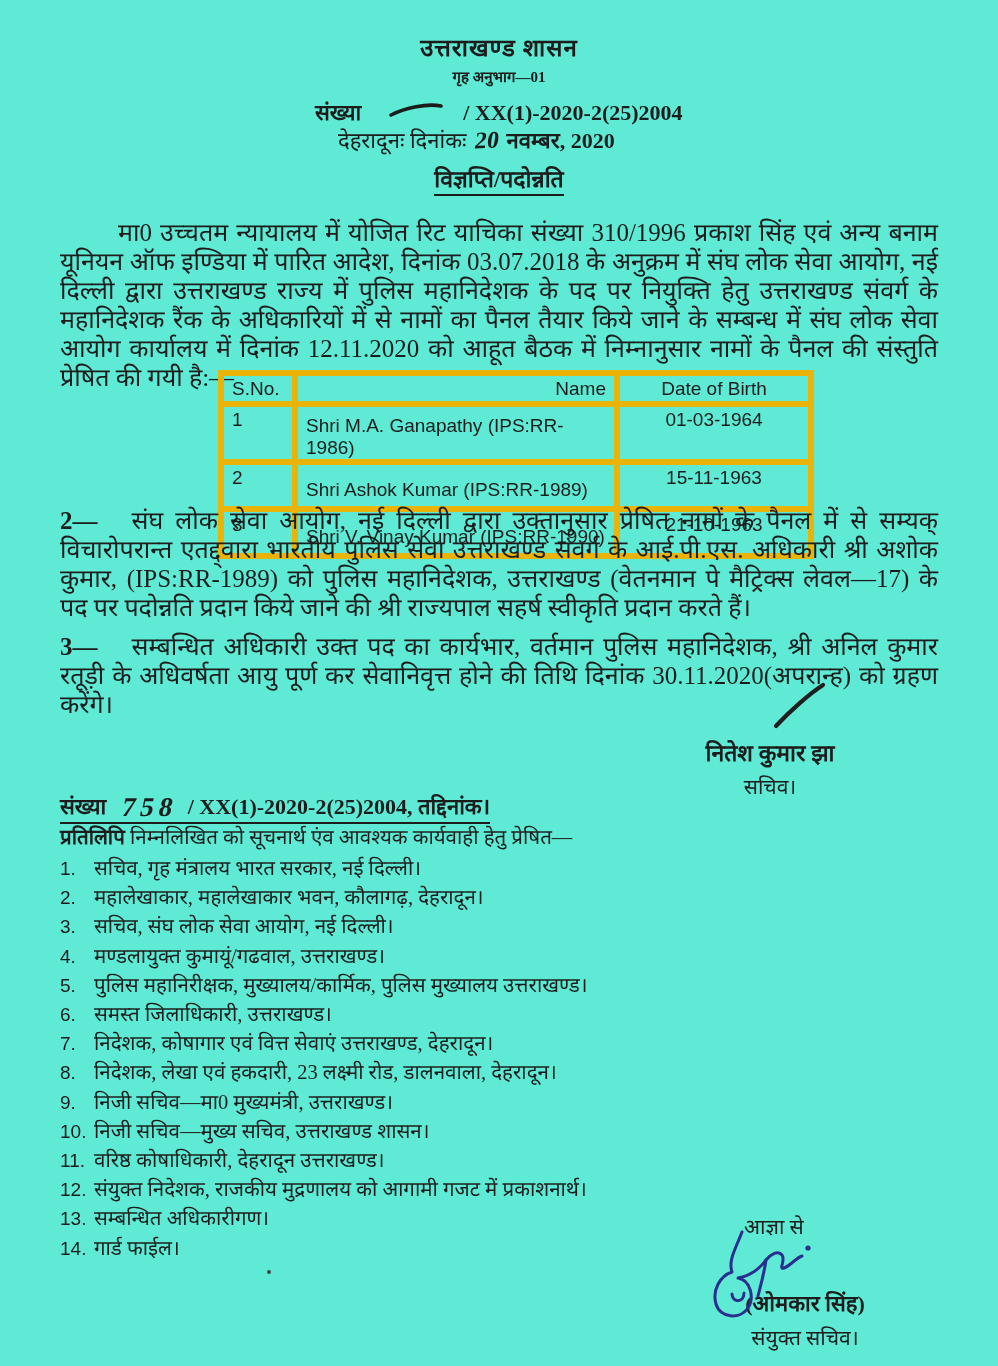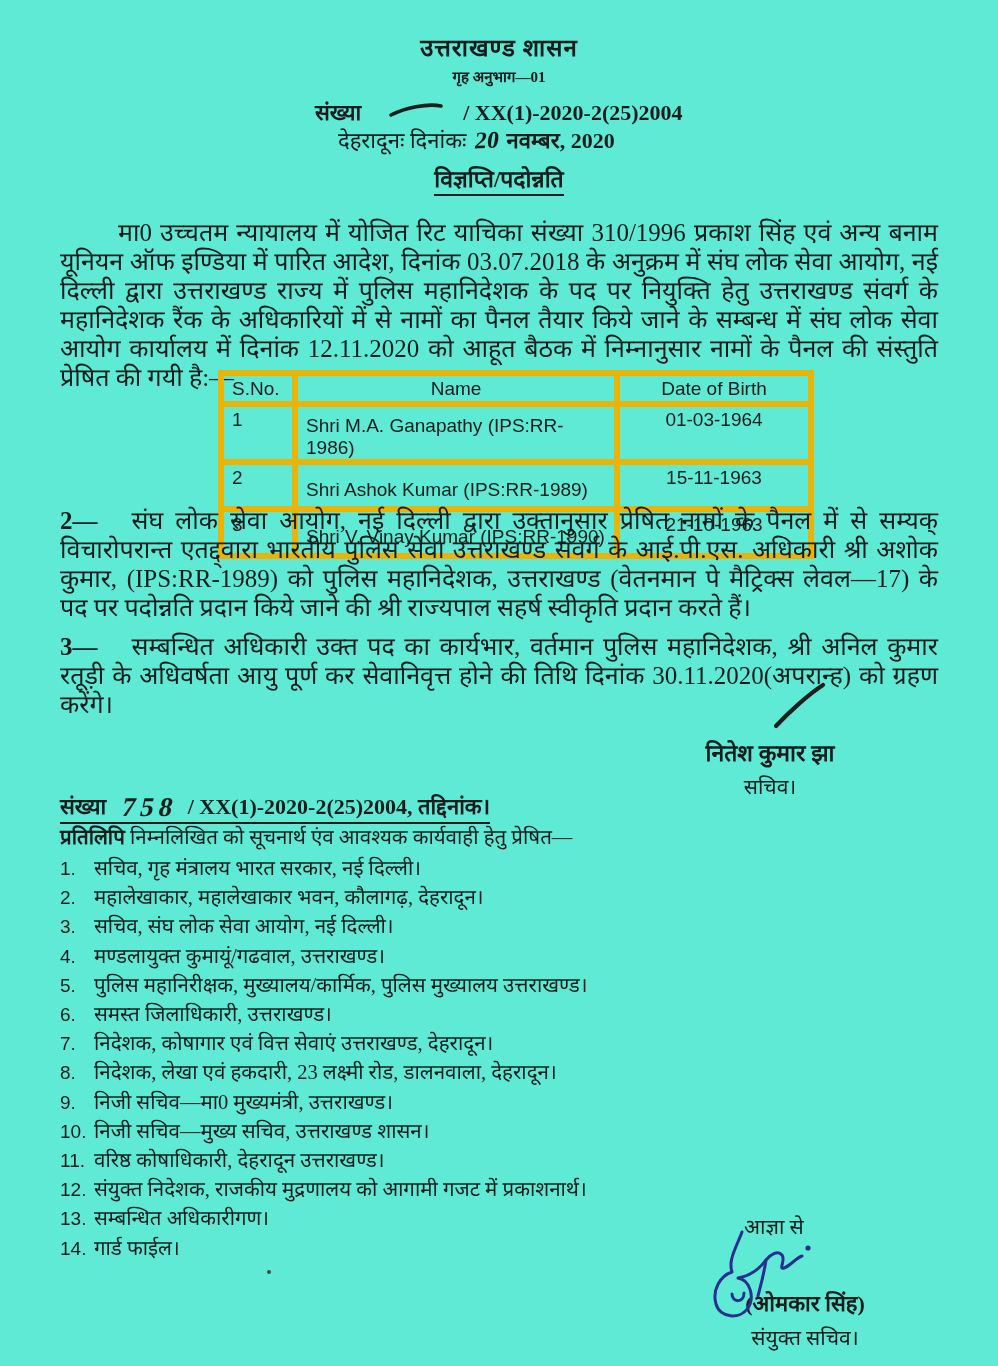--- a/index.html
+++ b/index.html
@@ -46,21 +46,21 @@
     border:6px solid #eab308;
     padding:0 8px;
     font-weight:400;
   }
   .panel-table th{height:25px;}
   .panel-table td{height:33px;}
   .col-sno{width:52px;text-align:left;}
   .col-name{width:300px;}
   .col-dob{width:172px;text-align:center;}
   th.col-sno{text-align:left;}
-  th.col-name{text-align:center;margin-top:8px;}
+  th.col-name{text-align:right;margin-top:8px;}
   td.col-name{text-align:left;padding-top:8px;}
   td.col-dob{vertical-align:top;padding-top:2px;}
   td.col-sno{vertical-align:top;padding-top:2px;}
   
   .sig1{left:640px;top:682px;width:260px;text-align:center;}
   .sig1 .slash{margin-left:60px;}
   .sig1 .name{font-size:23px;font-weight:700;margin-top:2px;}
   .sig1 .title{font-size:21px;margin-top:4px;}
   
   .copy-num{left:60px;top:790px;font-size:22px;}

